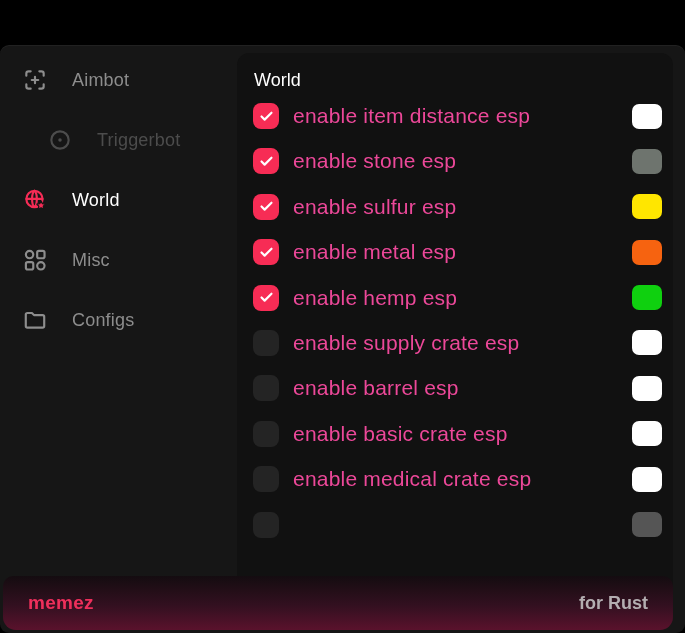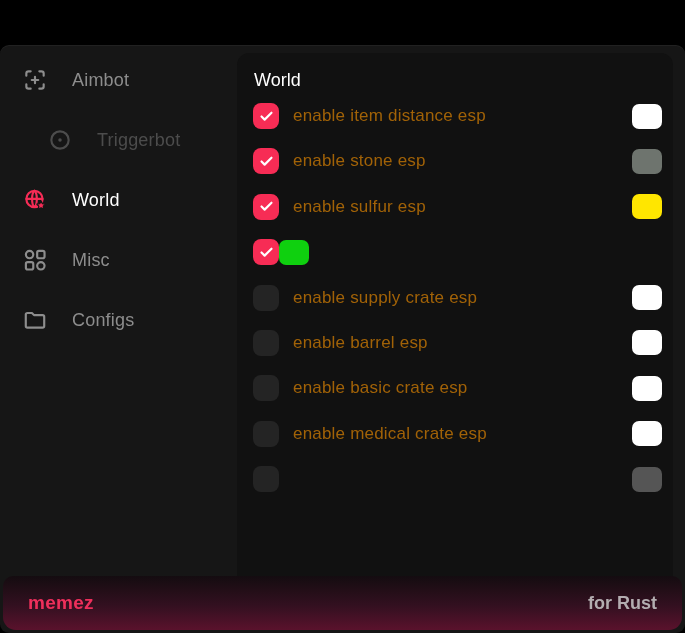--- a/index.html
+++ b/index.html
@@ -44,25 +44,25 @@
   .rows { display: flex; flex-direction: column; gap: 19.4px; padding: 12px 11px 0 16px; }
   .row { display: flex; align-items: center; height: 26px; flex: none; }
   .checkbox {
     width: 26px; height: 26px; border-radius: 8px;
     background: #242424; flex: none; cursor: pointer;
     display: flex; align-items: center; justify-content: center;
   }
   .checkbox svg { width: 15px; height: 15px; display: none; }
   .checkbox.checked { background: #f72c55; }
   .checkbox.checked svg { display: block; }
-  .row-label { margin-left: 14px; color: #a16207; font-size: 17px; flex: 1; letter-spacing: 0.2px; }
+  .row-label { margin-left: 14px; color: #ec4899; font-size: 21px; flex: 1; letter-spacing: 0.2px; }
   .swatch { width: 30px; height: 25px; border-radius: 7px; flex: none; cursor: pointer; }
   
   .footer {
-    position: absolute; left: 3px; right: 3px; bottom: 3px; height: 54px;
+    position: absolute; left: 3px; right: 12px; bottom: 3px; height: 54px;
     border-radius: 10px 10px 13px 13px;
     background: linear-gradient(180deg, #140c10 0%, #331020 55%, #5a122c 100%);
     display: flex; align-items: center; justify-content: space-between;
     padding: 0 25px;
   }
   .brand { color: #ee2f5b; font-weight: bold; font-size: 19px; letter-spacing: 0.3px; }
   .for-game { color: #b3adb0; font-weight: bold; font-size: 18px; }
 </style>
 </head>
 <body>
@@ -155,27 +155,37 @@
   <div class="row">
     <span class="checkbox checked">
       <svg viewBox="0 0 24 24">
               <path d="M20 6L9 17l-5-5" fill="none" stroke="#ffffff" stroke-width="3.4" stroke-linecap="round" stroke-linejoin="round"></path>
             </svg>
     </span>
     <span class="row-label">enable sulfur esp</span>
     <span class="swatch" style="background: rgb(255, 230, 0);"></span>
   </div>
 
-
-  <div class="row">
-    <span class="checkbox checked">
-      <svg viewBox="0 0 24 24">
-              <path d="M20 6L9 17l-5-5" fill="none" stroke="#ffffff" stroke-width="3.4" stroke-linecap="round" stroke-linejoin="round"></path>
-            </svg>
-    </span>
+  <div class="row">
+    <span class="checkbox checked">
+      <svg viewBox="0 0 24 24">
+              <path d="M20 6L9 17l-5-5" fill="none" stroke="#ffffff" stroke-width="3.4" stroke-linecap="round" stroke-linejoin="round"></path>
+            </svg>
+    </span>
+    <span class="row-label">enable metal esp</span>
+    <span class="swatch" style="background: rgb(246, 99, 16);"></span>
+  </div>
+
+  <div class="row">
+    <span class="checkbox checked">
+      <svg viewBox="0 0 24 24">
+              <path d="M20 6L9 17l-5-5" fill="none" stroke="#ffffff" stroke-width="3.4" stroke-linecap="round" stroke-linejoin="round"></path>
+            </svg>
+    </span>
+    <span class="row-label">enable hemp esp</span>
     <span class="swatch" style="background: rgb(15, 208, 15);"></span>
   </div>
 
   <div class="row">
     <span class="checkbox">
       
     </span>
     <span class="row-label">enable supply crate esp</span>
     <span class="swatch" style="background: rgb(255, 255, 255);"></span>
   </div>

